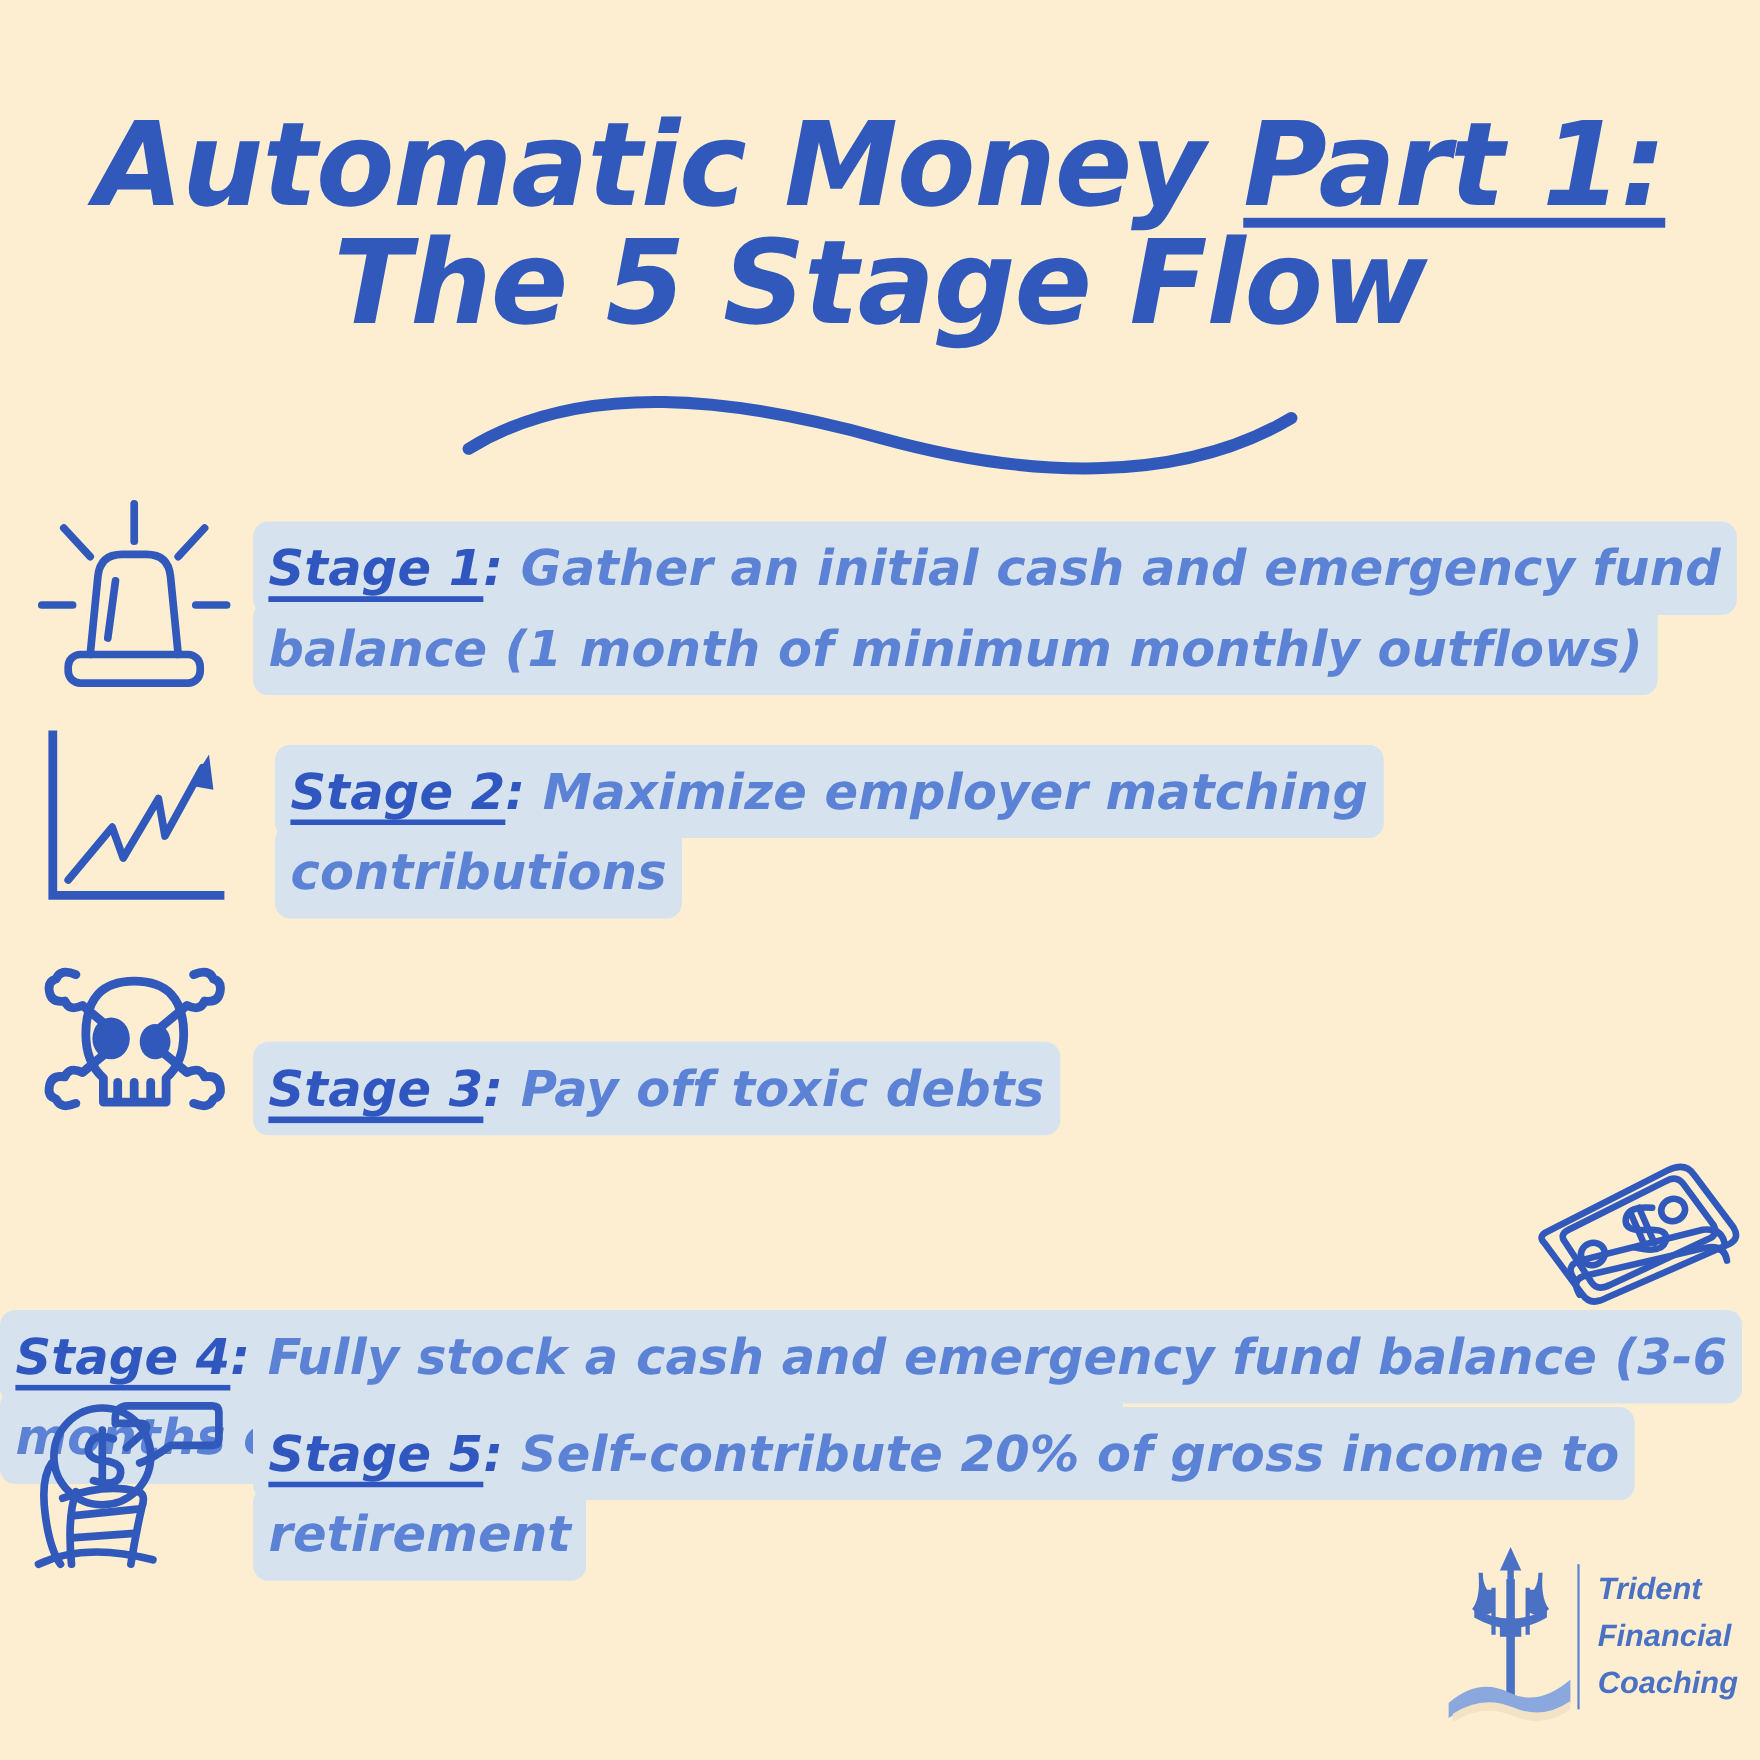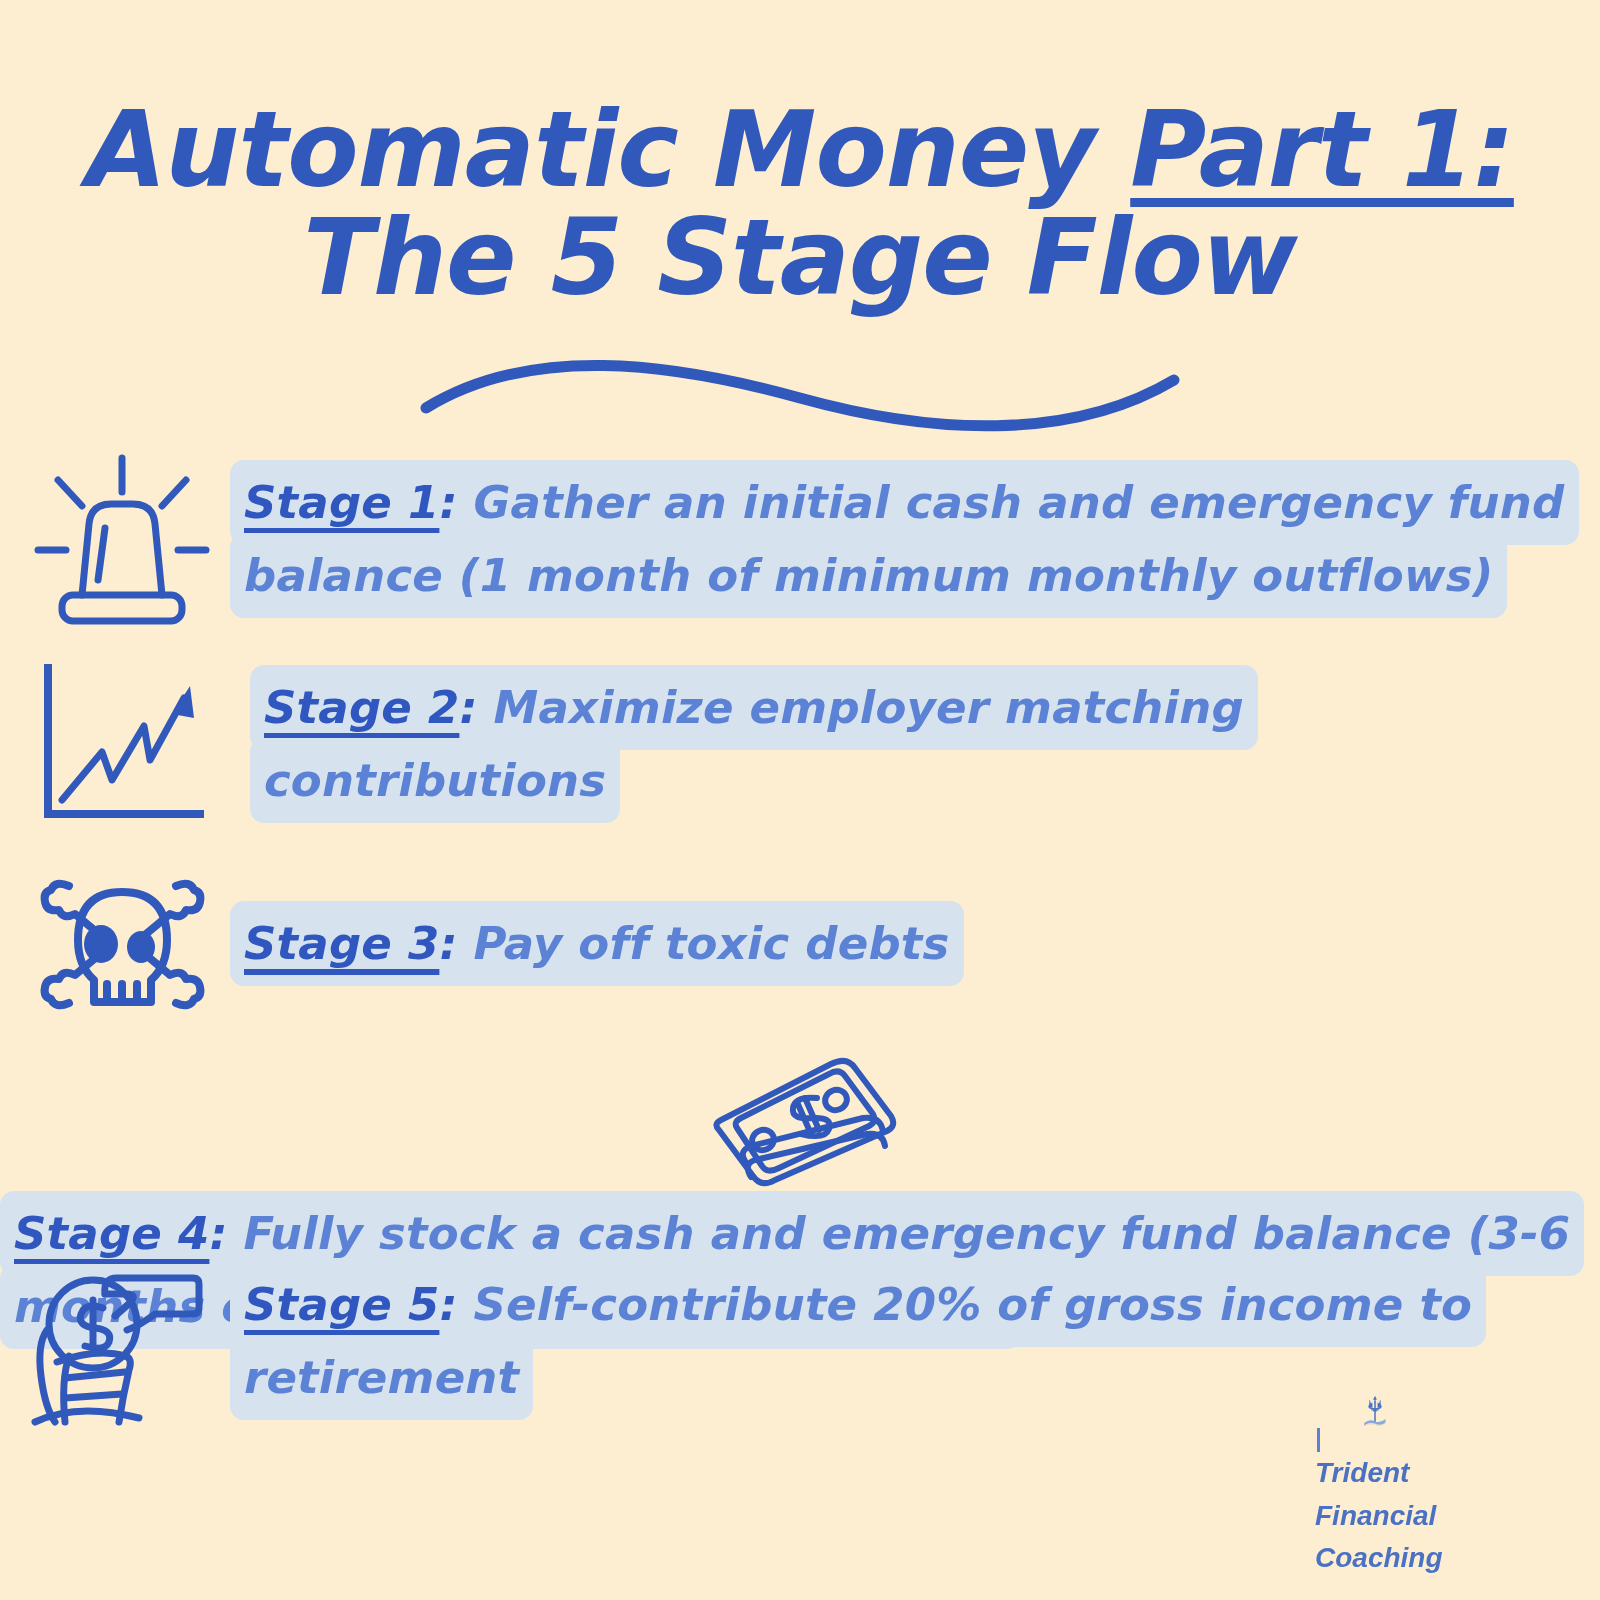--- a/index.html
+++ b/index.html
@@ -58,21 +58,21 @@
     width: 760px;
     height: 110px;
   }
 
   
   .stage-row {
     position: absolute;
     left: 0;
     width: 1600px;
     display: flex;
-    align-items: center;
+    align-items: flex-end;
   }
 
   .icon-cell {
     width: 230px;
     min-width: 230px;
     display: flex;
     justify-content: center;
     align-items: flex-start;
     padding-left: 14px;
   }
@@ -118,21 +118,21 @@
   #row-5 { top: 1252px; }
 
   
   .logo {
     position: absolute;
     left: 1315px;
     top: 1395px;
     width: 265px;
     height: 185px;
     display: flex;
-    flex-direction: column;
+    align-items: center;
   }
 
   .logo-mark { width: 120px; height: 175px; }
 
   .logo-divider {
     width: 3px;
     height: 132px;
     background: #5b82d4;
     margin-left: 2px;
     margin-right: 16px;

